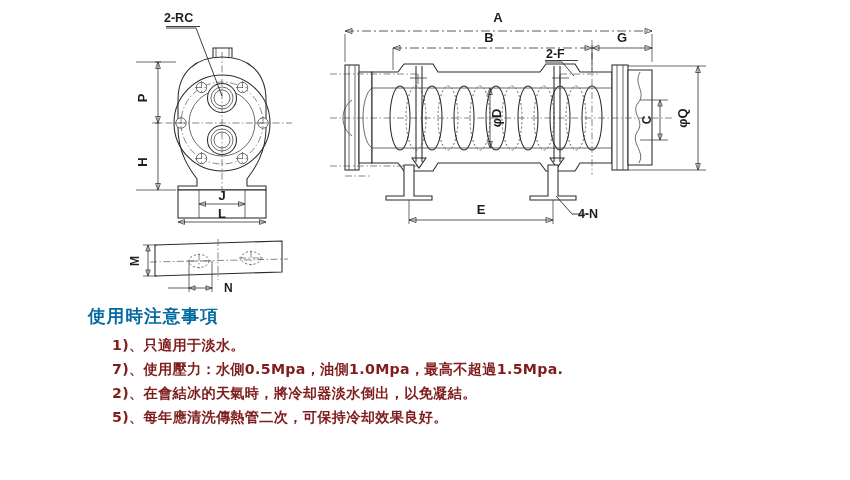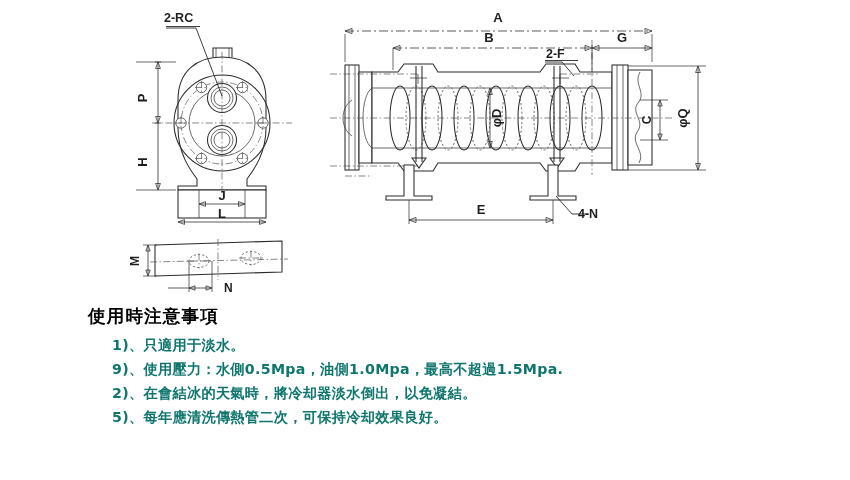--- a/index.html
+++ b/index.html
@@ -37,32 +37,32 @@
   .ln-lead{stroke:#2b2b2b;fill:none;stroke-width:0.9;}
   .fillw{fill:#ffffff;}
 
   
   #notes-area .heading{
     position:absolute;left:88px;top:8px;
     font-family:"DejaVu Sans","Liberation Sans",sans-serif;
     font-weight:bold;
     font-size:17.5px;
     letter-spacing:1.2px;
-    color:#000000;
+    color:#0369a1;
     white-space:nowrap;
   }
   #notes-area ol{list-style:none;margin:0;padding:0;}
   #notes-area li{
     position:absolute;
     left:112px;
     font-family:"DejaVu Sans","Liberation Sans",sans-serif;
     font-weight:bold;
     font-size:14.2px;
     letter-spacing:0.3px;
-    color:#0f766e;
+    color:#7f1d1d;
     white-space:nowrap;
   }
   #notes-area li:nth-child(1){top:40px;}
   #notes-area li:nth-child(2){top:64px;}
   #notes-area li:nth-child(3){top:88px;}
   #notes-area li:nth-child(4){top:112px;}
 </style>
 </head>
 <body>
 
@@ -337,17 +337,17 @@
       <path class="ln-center" d="M345,176 L372,176"></path>
     </g>
 
   </svg>
 </div>
 
 <div id="notes-area">
   <div class="heading">使用時注意事項</div>
   <ol>
     <li>1)、只適用于淡水。</li>
-    <li>9)、使用壓力：水側0.5Mpa，油側1.0Mpa，最高不超過1.5Mpa.</li>
+    <li>7)、使用壓力：水側0.5Mpa，油側1.0Mpa，最高不超過1.5Mpa.</li>
     <li>2)、在會結冰的天氣時，將冷却器淡水倒出，以免凝結。</li>
     <li>5)、每年應清洗傳熱管二次，可保持冷却效果良好。</li>
   </ol>
 </div>
 
 </body></html>

